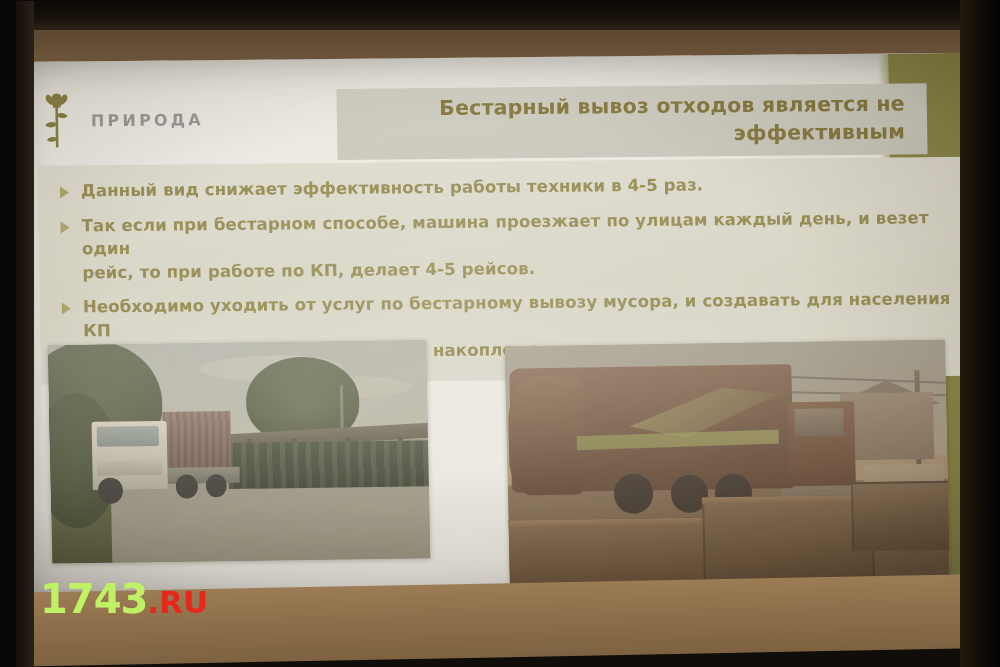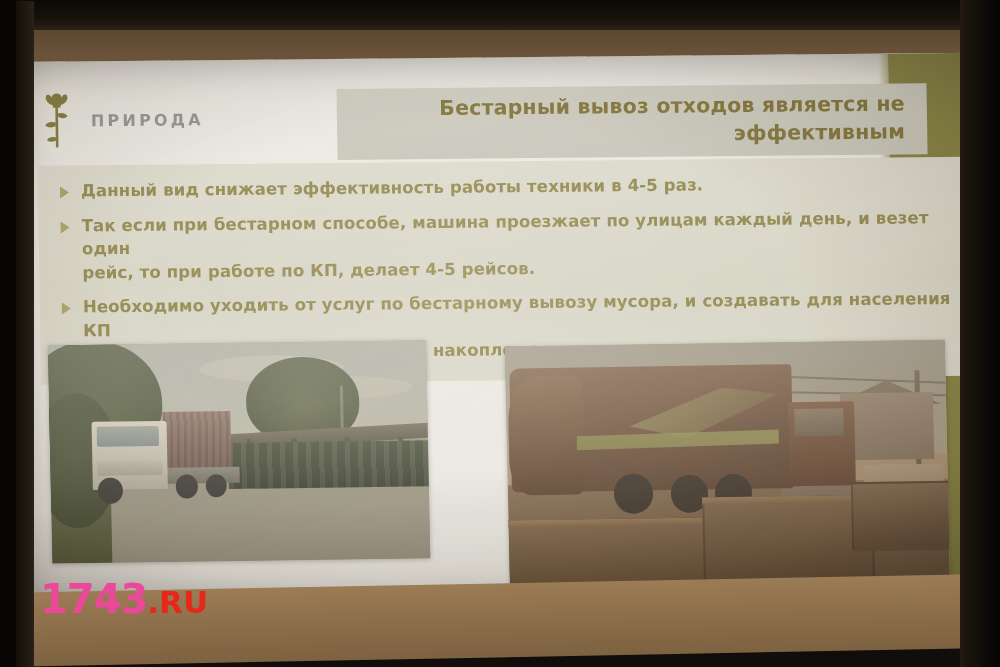--- a/index.html
+++ b/index.html
@@ -152,21 +152,21 @@
   .R-dump-rim{position:absolute;height:7px;background:linear-gradient(180deg,#a98a63,#8a6c47);}
   .R-sign{position:absolute;left:81%;top:50%;width:18%;height:12%;
       background:linear-gradient(180deg,#c6bca8,#b0a593);}
   .R-wire{position:absolute;height:1.5px;background:rgba(40,30,20,.45);}
   .R-pole{position:absolute;width:1%;background:#6d5c47;}
 
   
   .watermark{position:absolute;left:40px;bottom:48px;z-index:70;
       font-family:"DejaVu Sans","Liberation Sans",sans-serif;
       font-size:40px;font-weight:800;letter-spacing:-1px;line-height:1;}
-  .wm-blue{color:#ec4899;text-align:center;}
+  .wm-blue{color:#bef264;text-align:center;}
   .wm-red{color:#e8271b;font-size:31px;letter-spacing:0;}
 </style>
 </head>
 <body>
 
 <div id="stage">
 
   <div class="wall-top"></div>
   <div class="wall-top-dark"></div>
 

